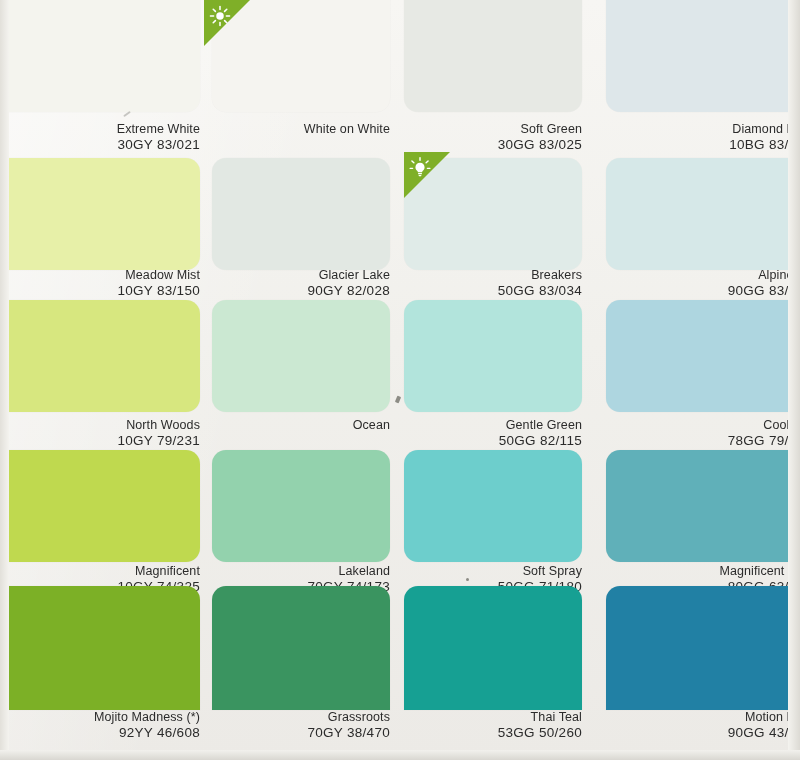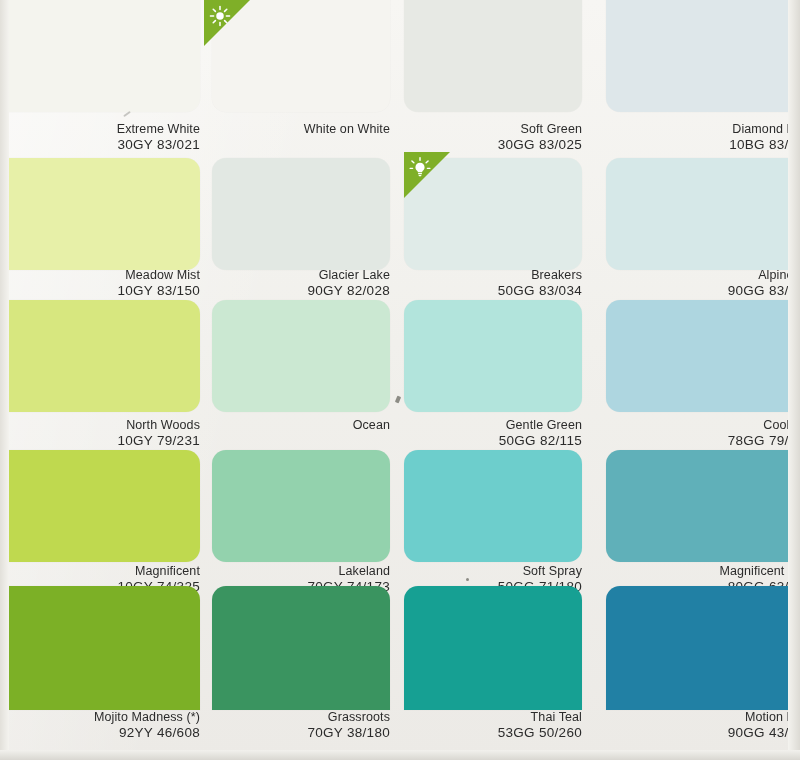--- a/index.html
+++ b/index.html
@@ -179,21 +179,21 @@
         <span class="code">80GG 63/184</span>
       </div>
       <div class="swatch bleed-left bleed-bottom" title="Mojito Madness (*)" style="left: -8px; top: 586px; width: 208px; height: 124px; background: rgb(124, 176, 38);"></div>
       <div class="label" style="left: 0px; top: 710px; width: 200px;">
         <span class="name">Mojito Madness (*)</span>
         <span class="code">92YY 46/608</span>
       </div>
       <div class="swatch bleed-bottom" title="Grassroots" style="left: 212px; top: 586px; width: 178px; height: 124px; background: rgb(58, 148, 96);"></div>
       <div class="label" style="left: 212px; top: 710px; width: 178px;">
         <span class="name">Grassroots</span>
-        <span class="code">70GY 38/180</span>
+        <span class="code">70GY 38/470</span>
       </div>
       <div class="swatch bleed-bottom" title="Thai Teal" style="left: 404px; top: 586px; width: 178px; height: 124px; background: rgb(22, 160, 147);"></div>
       <div class="label" style="left: 404px; top: 710px; width: 178px;">
         <span class="name">Thai Teal</span>
         <span class="code">53GG 50/260</span>
       </div>
       <div class="swatch bleed-right bleed-bottom" title="Motion Blue" style="left: 606px; top: 586px; width: 206px; height: 124px; background: rgb(33, 128, 164);"></div>
       <div class="label" style="left: 606px; top: 710px; width: 206px;">
         <span class="name">Motion Blue</span>
         <span class="code">90GG 43/338</span>

